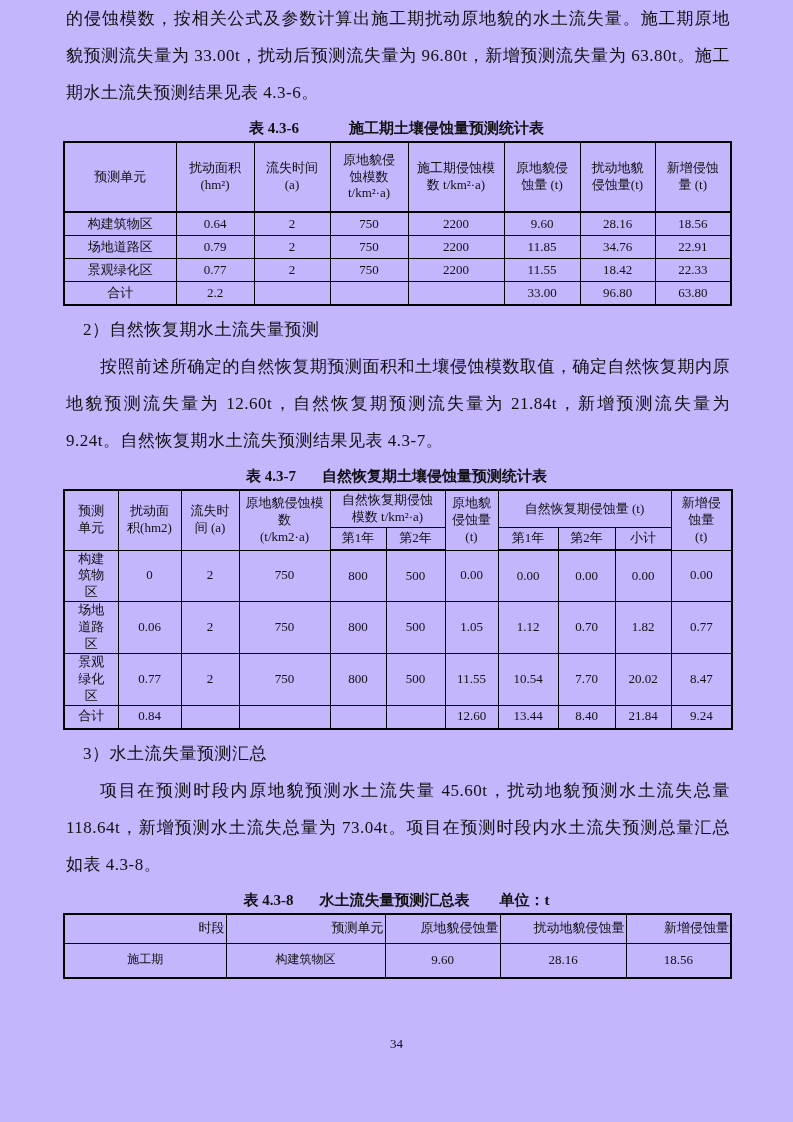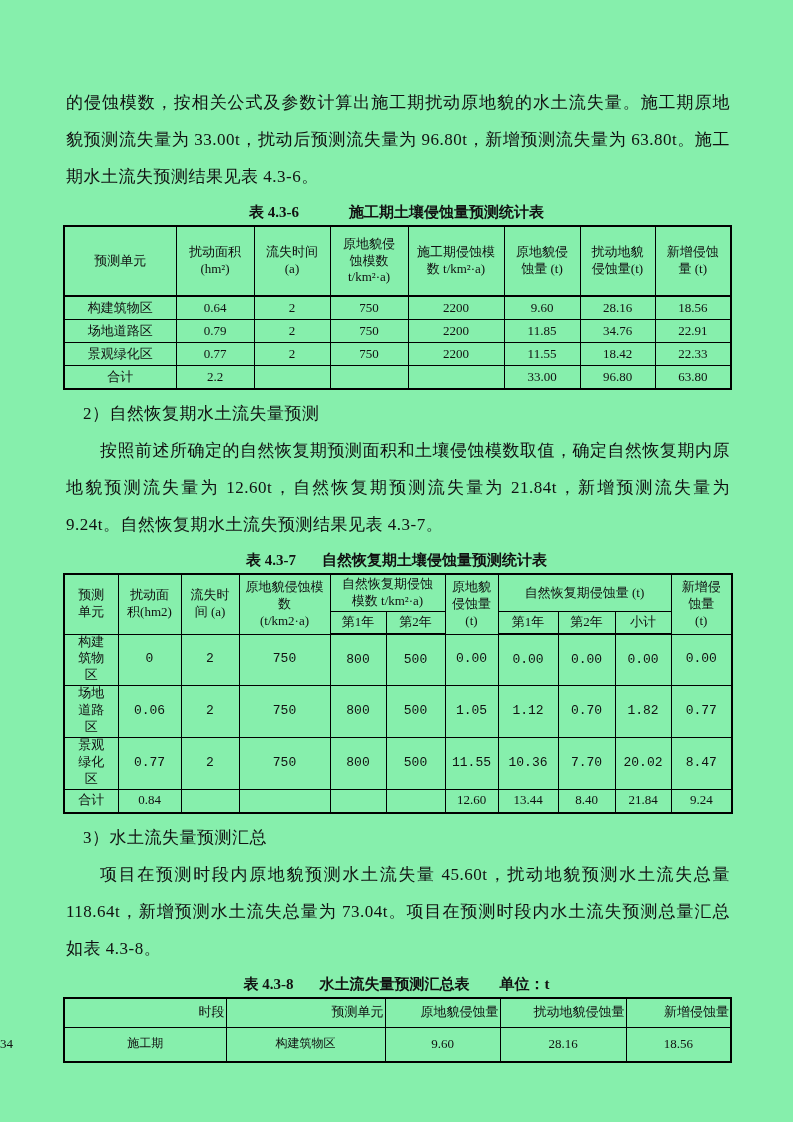--- a/index.html
+++ b/index.html
@@ -1,19 +1,19 @@
 <!DOCTYPE html>
 <html><head>
 <meta charset="utf-8">
 <style>
   html,body{margin:0;padding:0;background:#e8e8e8;}
   .page{
-    width:793px;height:1122px;position:relative;background:#86efac;
+    width:793px;height:1122px;position:relative;background:#c4b5fd;
     color:#111;font-family:"Liberation Serif","DejaVu Serif",serif;
-    box-sizing:border-box;padding-top:84px;overflow:hidden;margin:0 auto;
+    box-sizing:border-box;overflow:hidden;margin:0 auto;
   }
   .body-par{
     width:664px;margin:0 0 0 66px;font-size:17px;line-height:37px;
     text-align:justify;letter-spacing:0.5px;
   }
   .ind2{text-indent:2em;}
   .hd{
     width:664px;margin:6px 0 0 66px;font-size:17px;line-height:36px;
     text-indent:1em;letter-spacing:0.5px;
   }
@@ -30,26 +30,26 @@
   }
   td{
     border:1px solid #000;text-align:center;vertical-align:middle;
     padding:0 1px;line-height:1.3;white-space:pre-line;overflow:hidden;
   }
   tr.hb td{border-bottom-width:2px;}
   tr.h68 td{height:68px;}
   tr.h22 td{height:22px;}
   tr.h36 td{height:36px;}
   tr.h21 td{height:21px;}
-  tr.h50 td{height:50px;font-family:Liberation Mono, monospace;}
+  tr.h50 td{height:50px;}
   tr.h28 td{height:28px;text-align:right;}
   tr.h33 td{height:33px;}
   td.lg{font-size:12px;}
   .pageno{
-    position:absolute;left:0;right:0;bottom:70px;text-align:left;
+    position:absolute;left:0;right:0;bottom:70px;text-align:center;
     font-size:13px;
   }
 </style>
 </head>
 <body>
 
 <div class="page">
 
   <p class="body-par">的侵蚀模数，按相关公式及参数计算出施工期扰动原地貌的水土流失量。施工期原地貌预测流失量为 33.00t，扰动后预测流失量为 96.80t，新增预测流失量为 63.80t。施工期水土流失预测结果见表 4.3-6。</p>
 
@@ -212,21 +212,21 @@
       <tr class="h50">
         <td>景观
 绿化
 区</td>
         <td>0.77</td>
         <td>2</td>
         <td>750</td>
         <td>800</td>
         <td>500</td>
         <td>11.55</td>
-        <td>10.36</td>
+        <td>10.54</td>
         <td>7.70</td>
         <td>20.02</td>
         <td>8.47</td>
       </tr>
       <tr class="h22">
         <td>合计</td>
         <td>0.84</td>
         <td></td>
         <td></td>
         <td></td>

